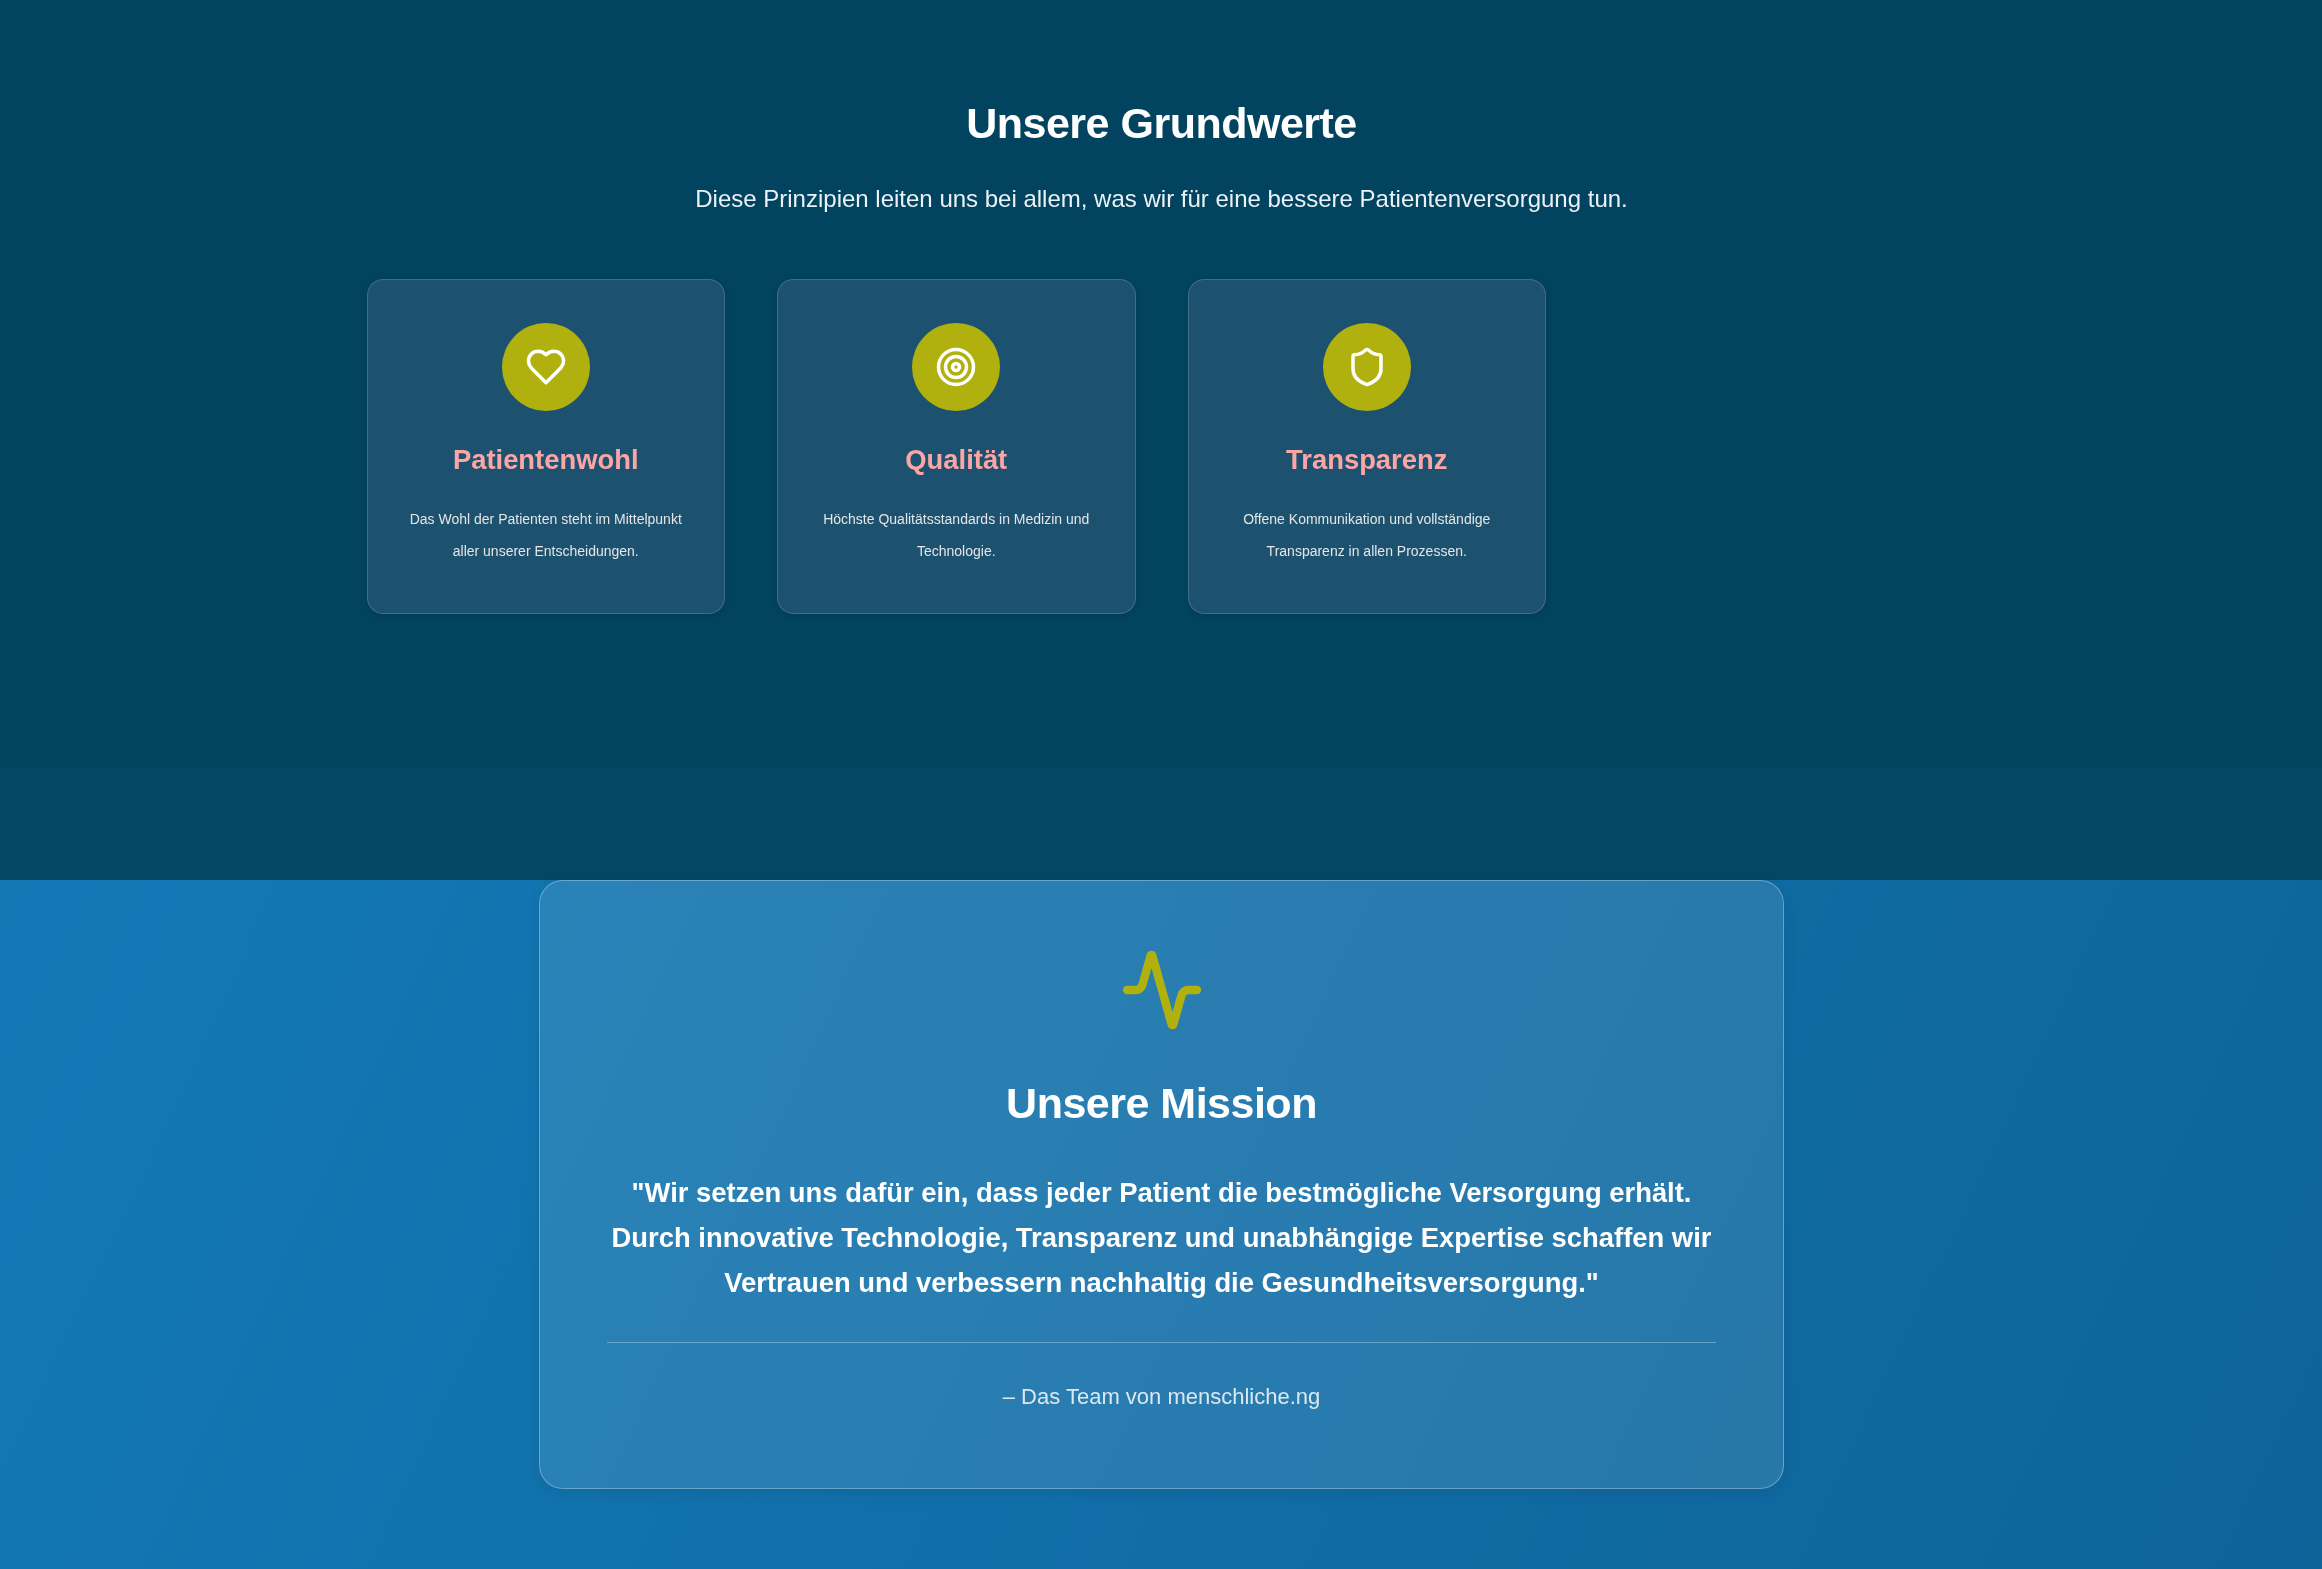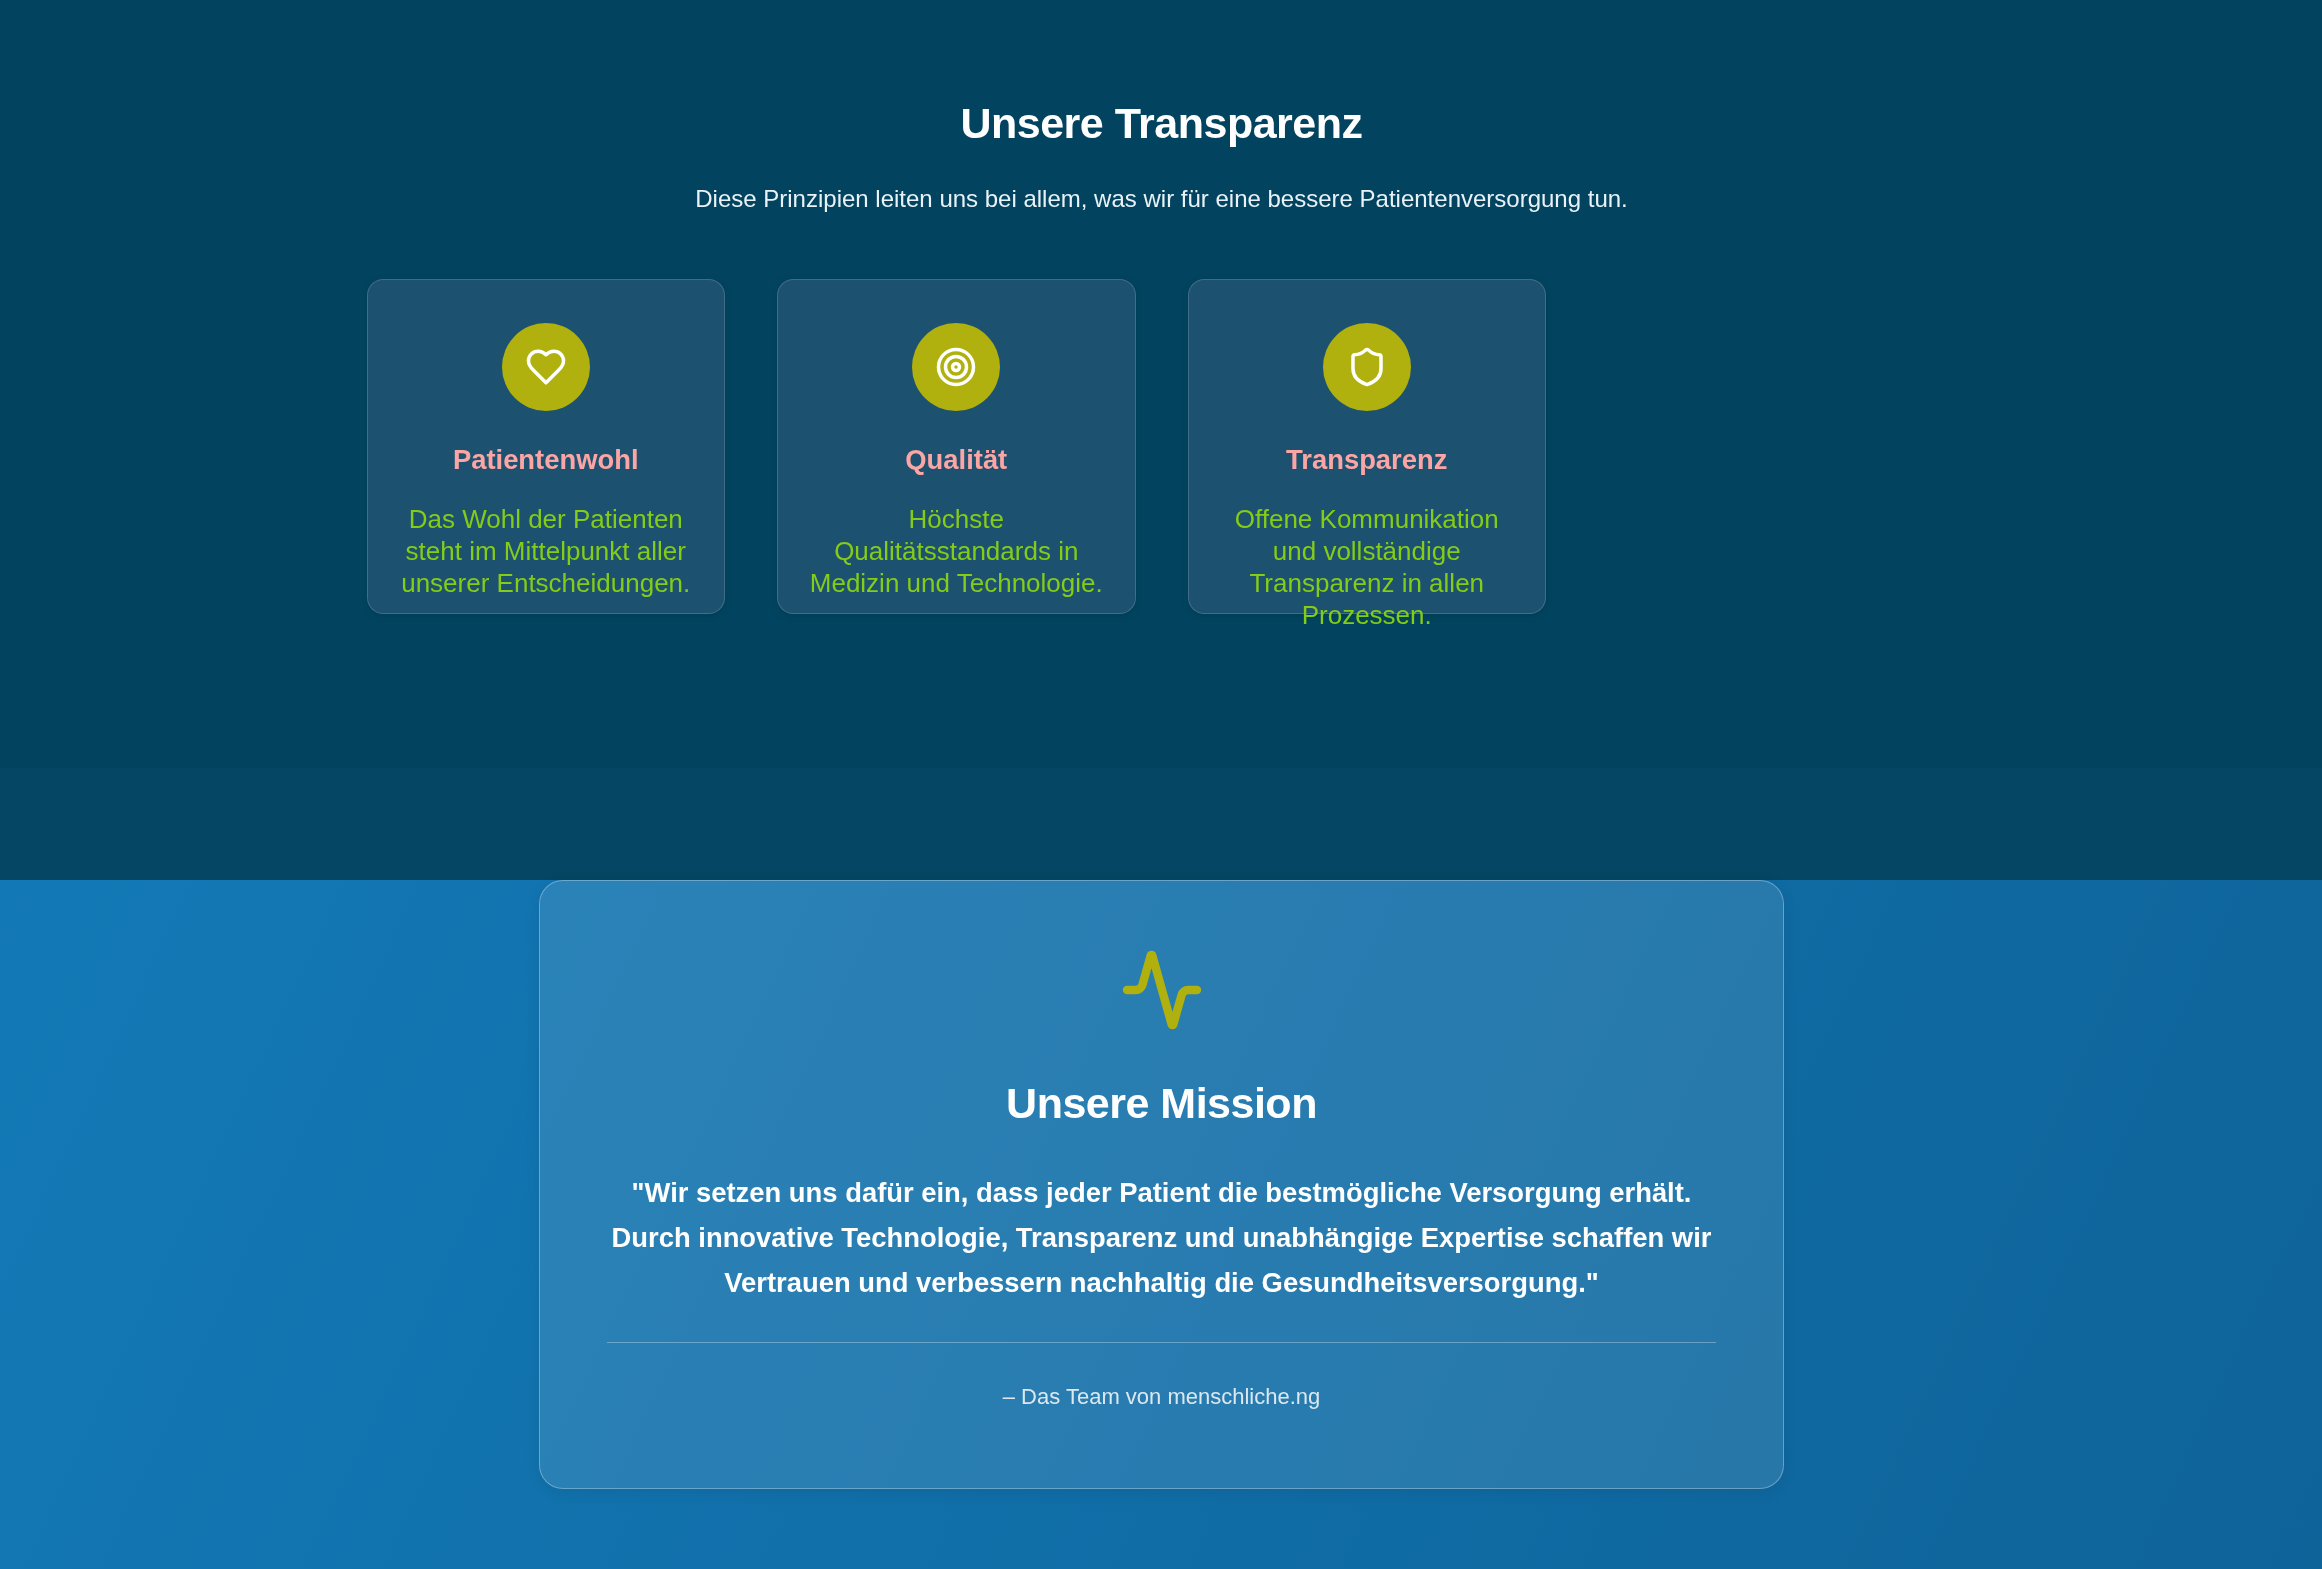--- a/index.html
+++ b/index.html
@@ -69,23 +69,23 @@
     stroke-linejoin: round;
   }
   .value-card-title {
     margin: 33px 0 0;
     font-size: 27.4px;
     font-weight: bold;
     color: #fca5a5;
   }
   .value-card-desc {
     margin: 26.5px auto 0;
-    font-size: 26px;
+    font-size: 14px;
     line-height: 32px;
-    color: #84cc16;
+    color: #e5e5e5;
     max-width: 302px;
   }
 
   
   .mission-section {
     width: 100%;
     height: 802px;
     background: linear-gradient(115deg, #1379b6 0%, #0e6399 100%);
   }
   .mission-card {
@@ -131,21 +131,21 @@
   .mission-attribution {
     margin: 41px 0 0;
     font-size: 22px;
     color: #dce8f0;
   }
 </style>
 </head>
 <body>
 
 <section class="values-section">
-  <h2 class="values-title">Unsere Transparenz</h2>
+  <h2 class="values-title">Unsere Grundwerte</h2>
   <p class="values-subtitle">Diese Prinzipien leiten uns bei allem, was wir für eine bessere Patientenversorgung tun.</p>
 
   <div class="cards-row">
 
     <div class="value-card">
       <div class="icon-circle">
         <svg viewBox="0 0 24 24" aria-hidden="true">
           <path d="M19 14c1.49-1.46 3-3.21 3-5.5A5.5 5.5 0 0 0 16.5 3c-1.76 0-3 .5-4.5 2-1.5-1.5-2.74-2-4.5-2A5.5 5.5 0 0 0 2 8.5c0 2.3 1.5 4.05 3 5.5l7 7Z"></path>
         </svg>
       </div>

